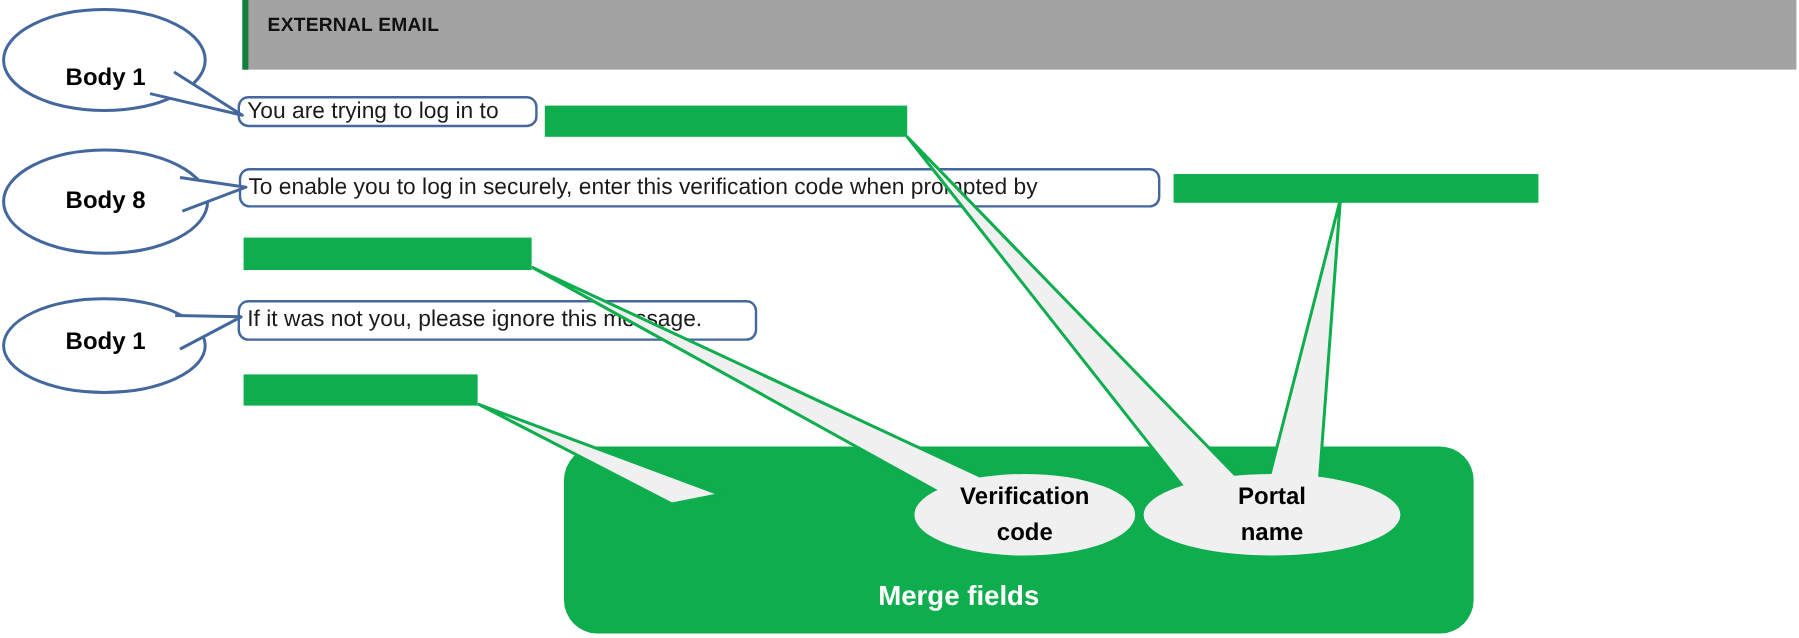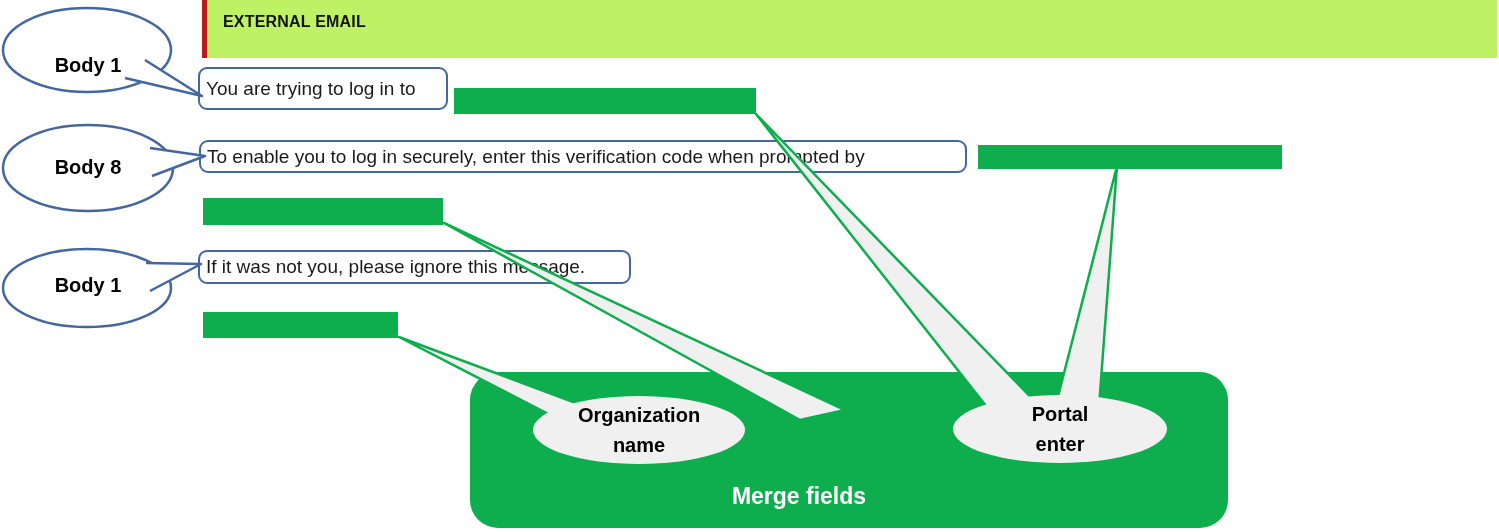--- a/index.html
+++ b/index.html
@@ -3,33 +3,33 @@
 <meta charset="utf-8">
 <style>
   html,body{margin:0;padding:0;background:#ffffff;}
   #stage{
     position:relative;width:1499px;height:532px;overflow:hidden;
     font-family:"Liberation Sans", sans-serif;background:#ffffff;
   }
   
   .banner{
     position:absolute;left:202px;top:0;width:1295px;height:58px;
-    background:#bef264;border-left:5px solid #b91c1c;box-sizing:border-box;
+    background:#a3a3a3;border-left:5px solid #15803d;box-sizing:border-box;
   }
   .banner-label{
     position:absolute;left:16px;top:13px;
     font-size:16px;font-weight:bold;color:#111111;letter-spacing:.2px;
   }
   
   .tbox{
     position:absolute;background:#ffffff;border:2px solid #44679E;border-radius:9px;
     box-sizing:border-box;display:flex;align-items:center;padding:0 6px;
     font-size:19px;color:#1a1a1a;white-space:nowrap;z-index:2;
   }
-  #box1{left:198px;top:67px;width:250px;height:43px;}
+  #box1{left:198px;top:80px;width:250px;height:26px;}
   #box2{left:199px;top:140px;width:768px;height:33px;}
   #box3{left:198px;top:250px;width:433px;height:34px;}
   
   .gbar{position:absolute;background:#0EAD4E;z-index:4;}
   #bar-portal-1{left:454px;top:88px;width:302px;height:26px;}
   #bar-portal-2{left:978px;top:145px;width:304px;height:24px;}
   #bar-verification{left:203px;top:198px;width:240px;height:27px;}
   #bar-organization{left:203px;top:312px;width:195px;height:26px;}
   
   .merge-box{
@@ -106,20 +106,20 @@
 
   <div class="body-label" id="lbl-body1">Body 1</div>
   <div class="body-label" id="lbl-body2">Body 8</div>
   <div class="body-label" id="lbl-body3">Body 1</div>
 
   <div class="gbar" id="bar-portal-1"></div>
   <div class="gbar" id="bar-portal-2"></div>
   <div class="gbar" id="bar-verification"></div>
   <div class="gbar" id="bar-organization"></div>
 
-  <div class="field-ellipse" id="ell-org">
-    <div class="wrap">Organization name</div>
+  <div class="field-ellipse" id="ell-verif">
+    <div class="wrap">Verification code</div>
   </div>
   <div class="field-ellipse" id="ell-portal">
-    <div class="wrap">Portal enter</div>
+    <div class="wrap">Portal name</div>
   </div>
 
 </div>
 
 </body></html>

